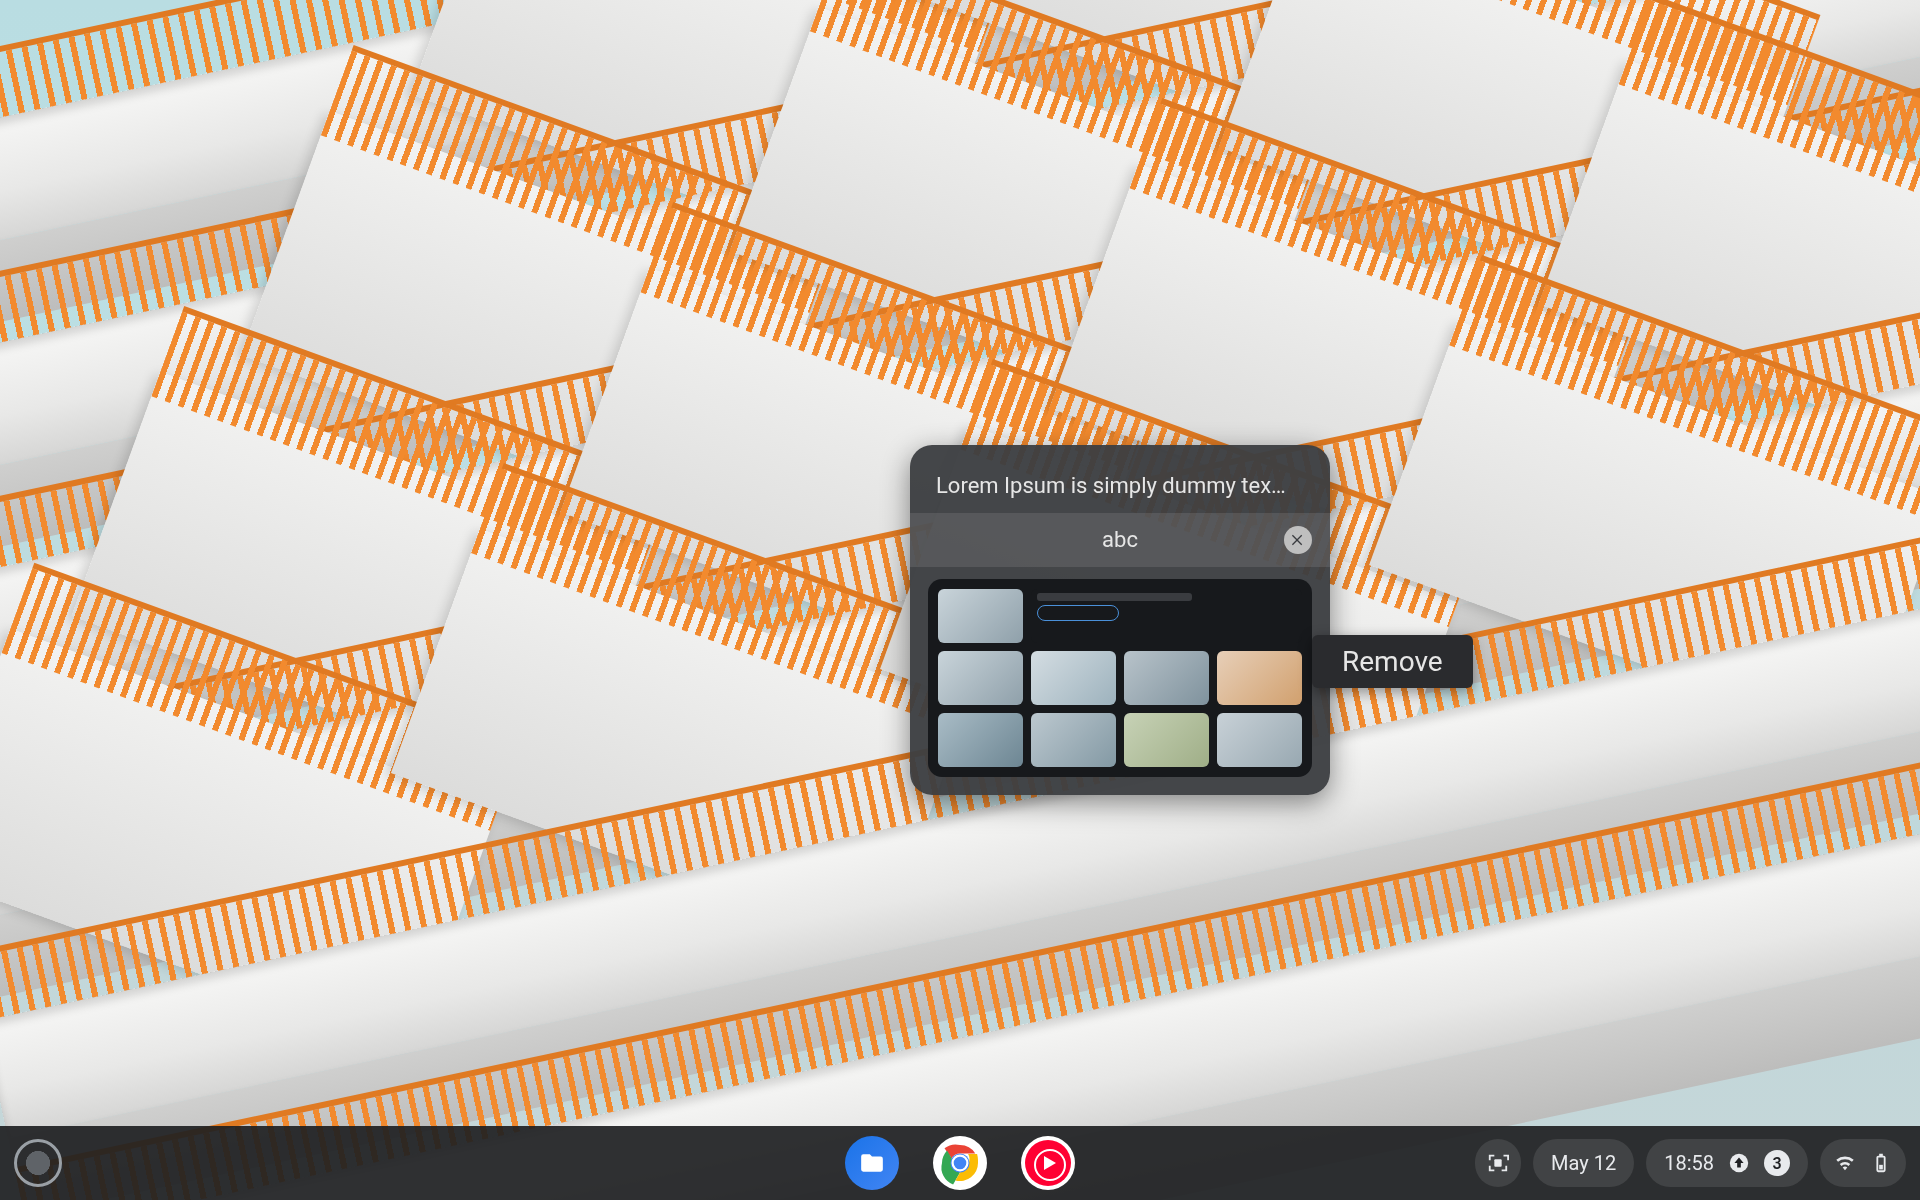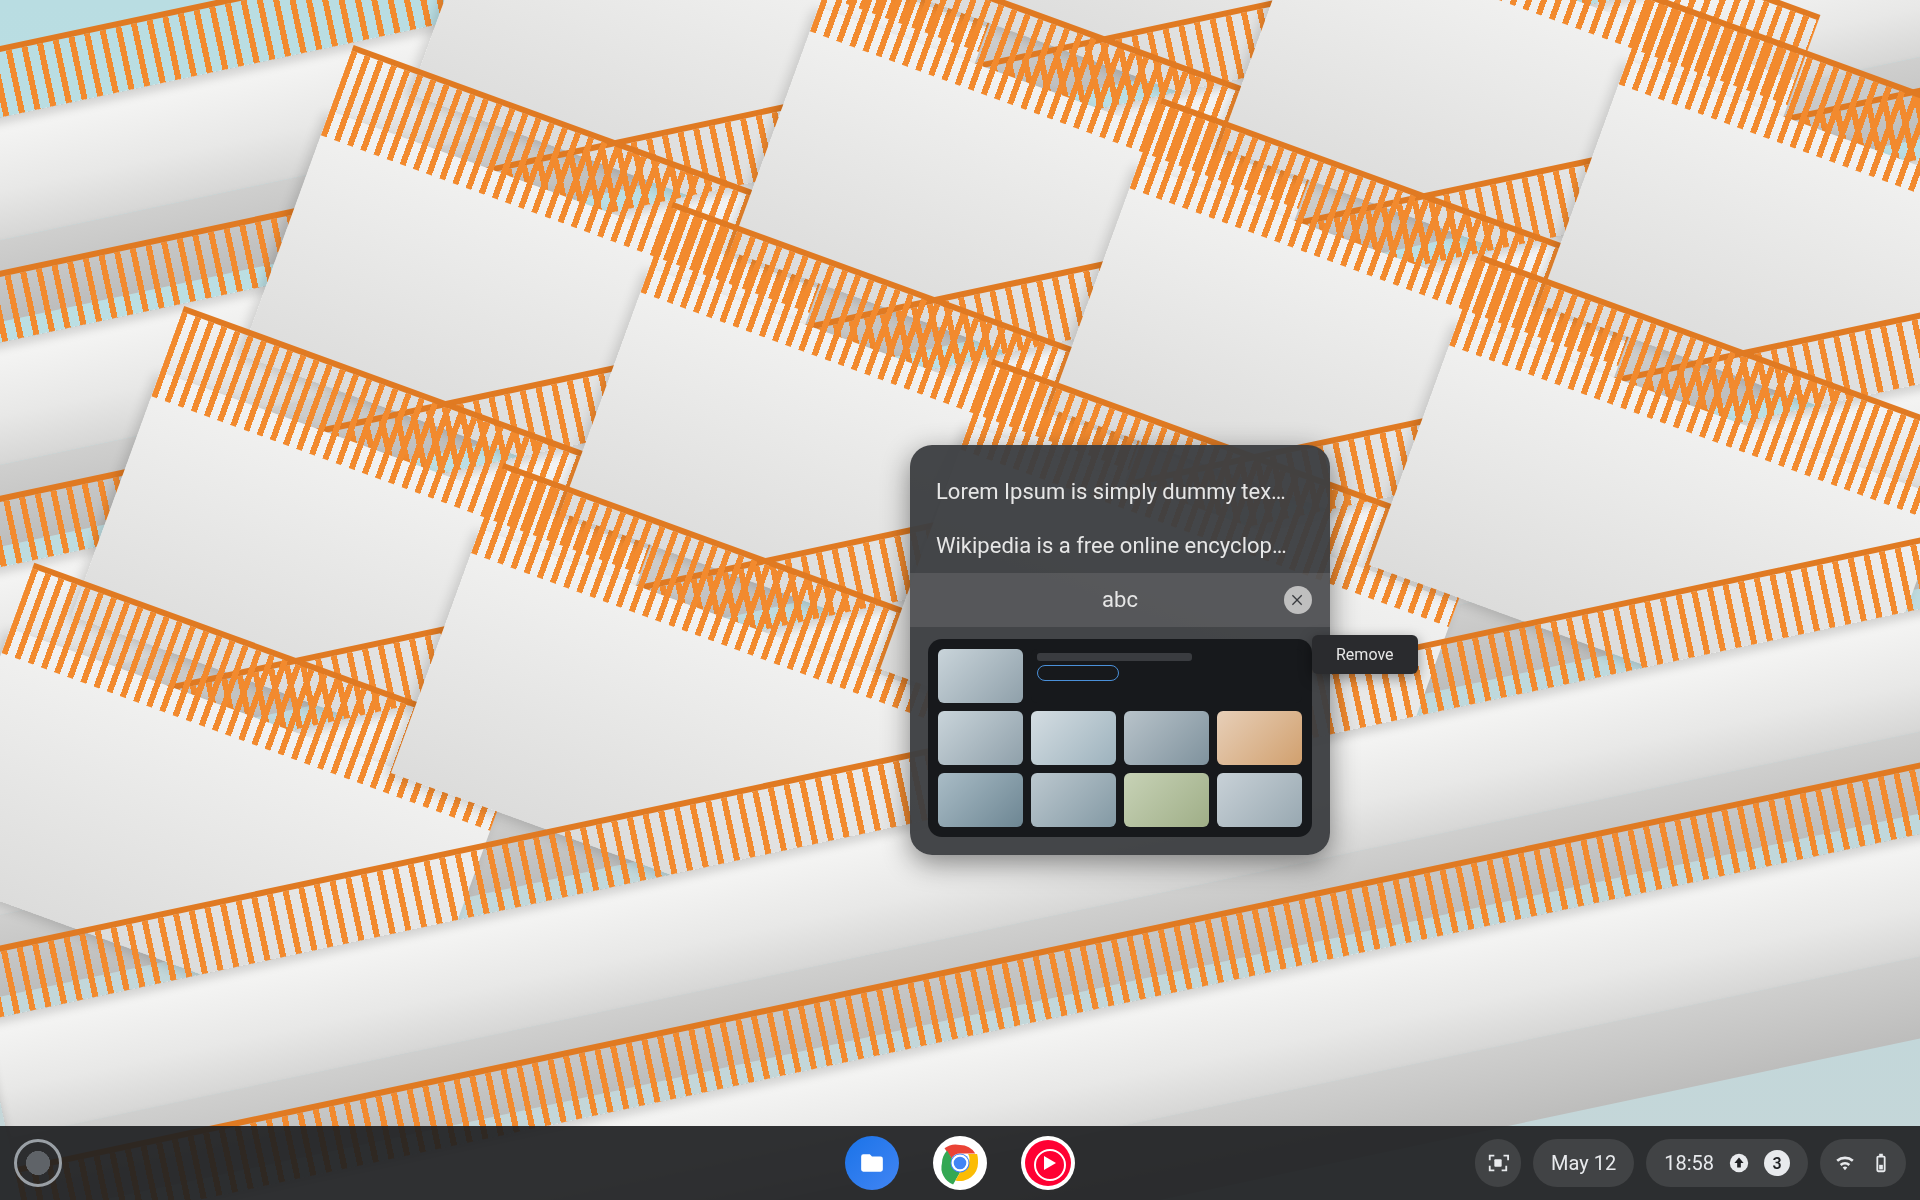--- a/index.html
+++ b/index.html
@@ -85,21 +85,21 @@
     border-top: 6px solid #e07a22;
   }
 
   
   .clipboard-popup {
     position: absolute;
     width: 420px;
     border-radius: 22px;
     background: rgba(60,62,66,0.96);
     box-shadow: 0 8px 28px rgba(0,0,0,0.45);
-    padding: 20px 0 18px;
+    padding: 14px 0 18px;
     color: #e6e6e6;
   }
   .clip-row {
     position: relative;
     padding: 14px 26px;
     font-size: 22px;
     line-height: 26px;
     white-space: nowrap;
     overflow: hidden;
     text-overflow: ellipsis;
@@ -157,22 +157,22 @@
   .t5  { background: linear-gradient(135deg,#a9bcc6,#6d8693); }
   .t6  { background: linear-gradient(135deg,#bcc8cf,#8399a4); }
   .t7  { background: linear-gradient(135deg,#c7d2b6,#9fae87); }
   .t8  { background: linear-gradient(135deg,#c8d1d7,#98a8b1); }
 
   
   .tooltip {
     position: absolute;
     background: #2a2b2e;
     color: #e6e6e6;
-    font-size: 16px;
-    padding: 10px 24px;
+    font-size: 28px;
+    padding: 10px 30px;
     border-radius: 6px;
     box-shadow: 0 4px 14px rgba(0,0,0,0.4);
   }
 
   
   .shelf {
     position: absolute;
     left: 0; right: 0;
     bottom: 0;
     height: 74px;
@@ -294,23 +294,20 @@
       <div class="slab"></div>
       <div class="underside"></div>
     </div>
   </div>
 </div>
 
 <div class="clipboard-popup" style="left:910px; top:445px; position:absolute">
   <div class="clip-row">
     <span>Lorem Ipsum is simply dummy tex…</span>
   </div>
-  <div class="clip-row">
-    <span>Wikipedia is a free online encyclop…</span>
-  </div>
   <div class="clip-row hover">
     <span>abc</span>
     <span class="close-btn">
       <svg viewBox="0 0 24 24">
         <path d="M18.3 5.71 12 12l6.3 6.29-1.41 1.42L10.59 13.4 4.3 19.71 2.89 18.3 9.17 12 2.89 5.71 4.3 4.29l6.29 6.3 6.3-6.3z"></path>
       </svg>
     </span>
   </div>
 
   <div class="clip-image">

